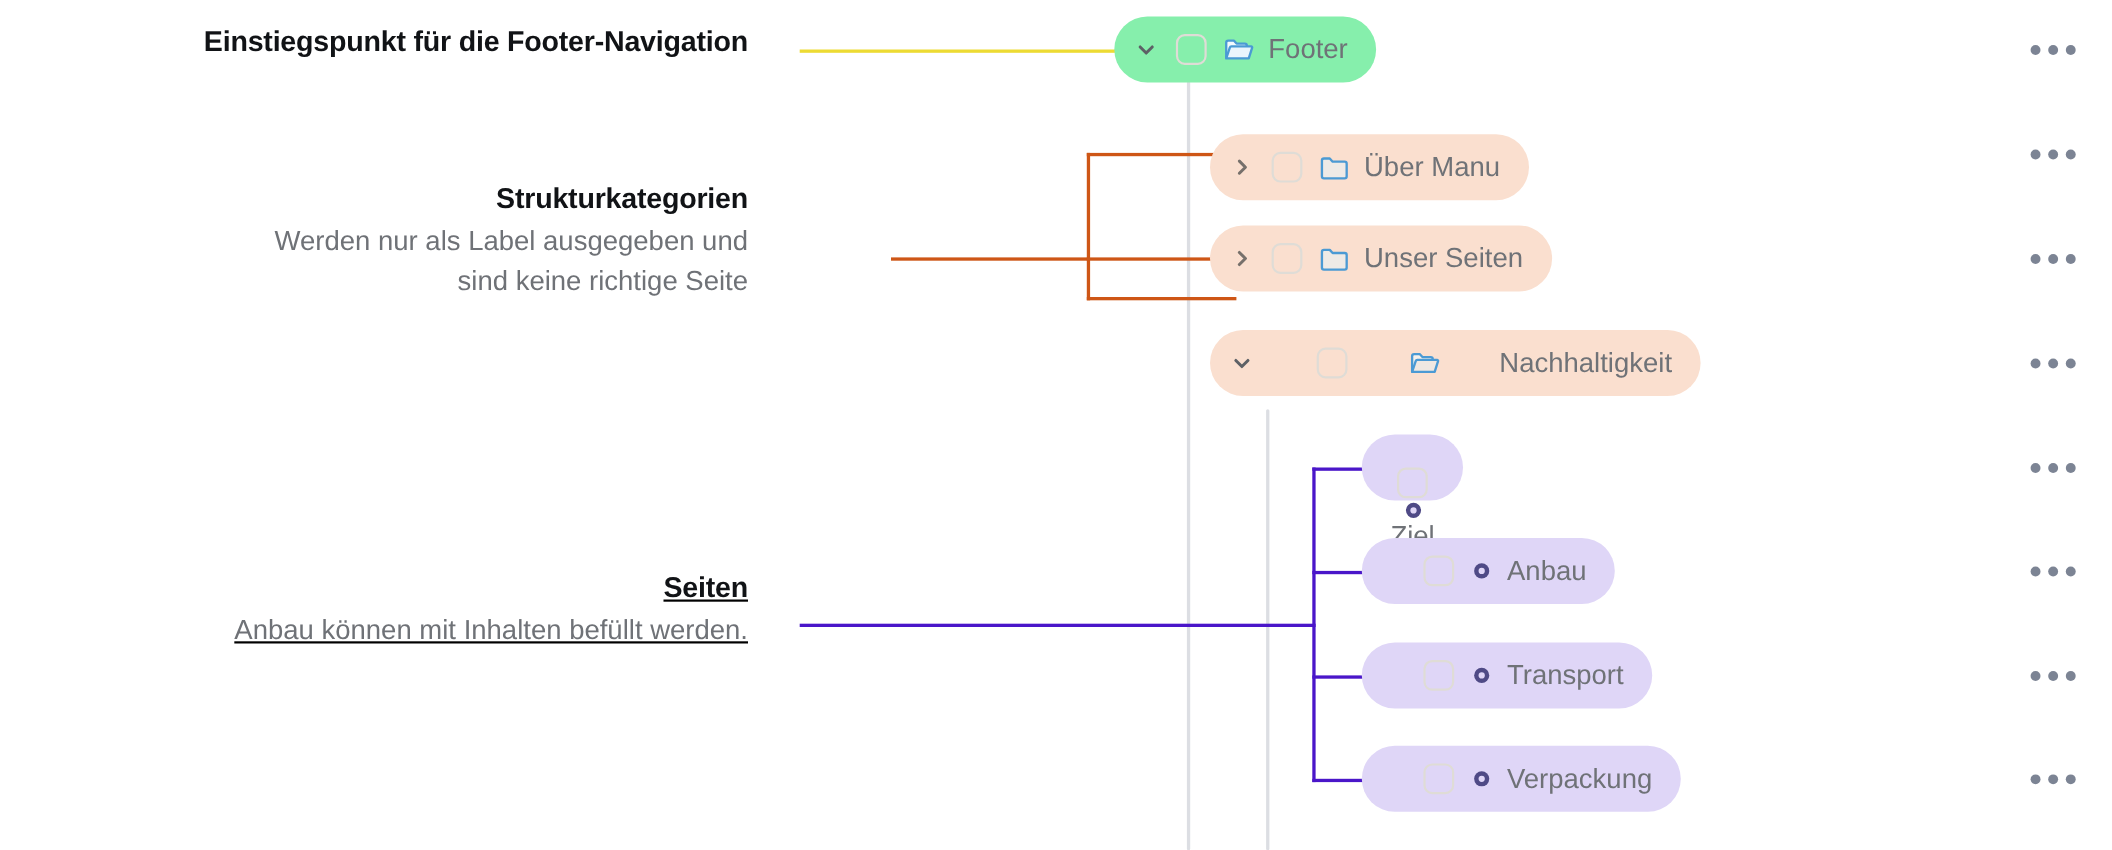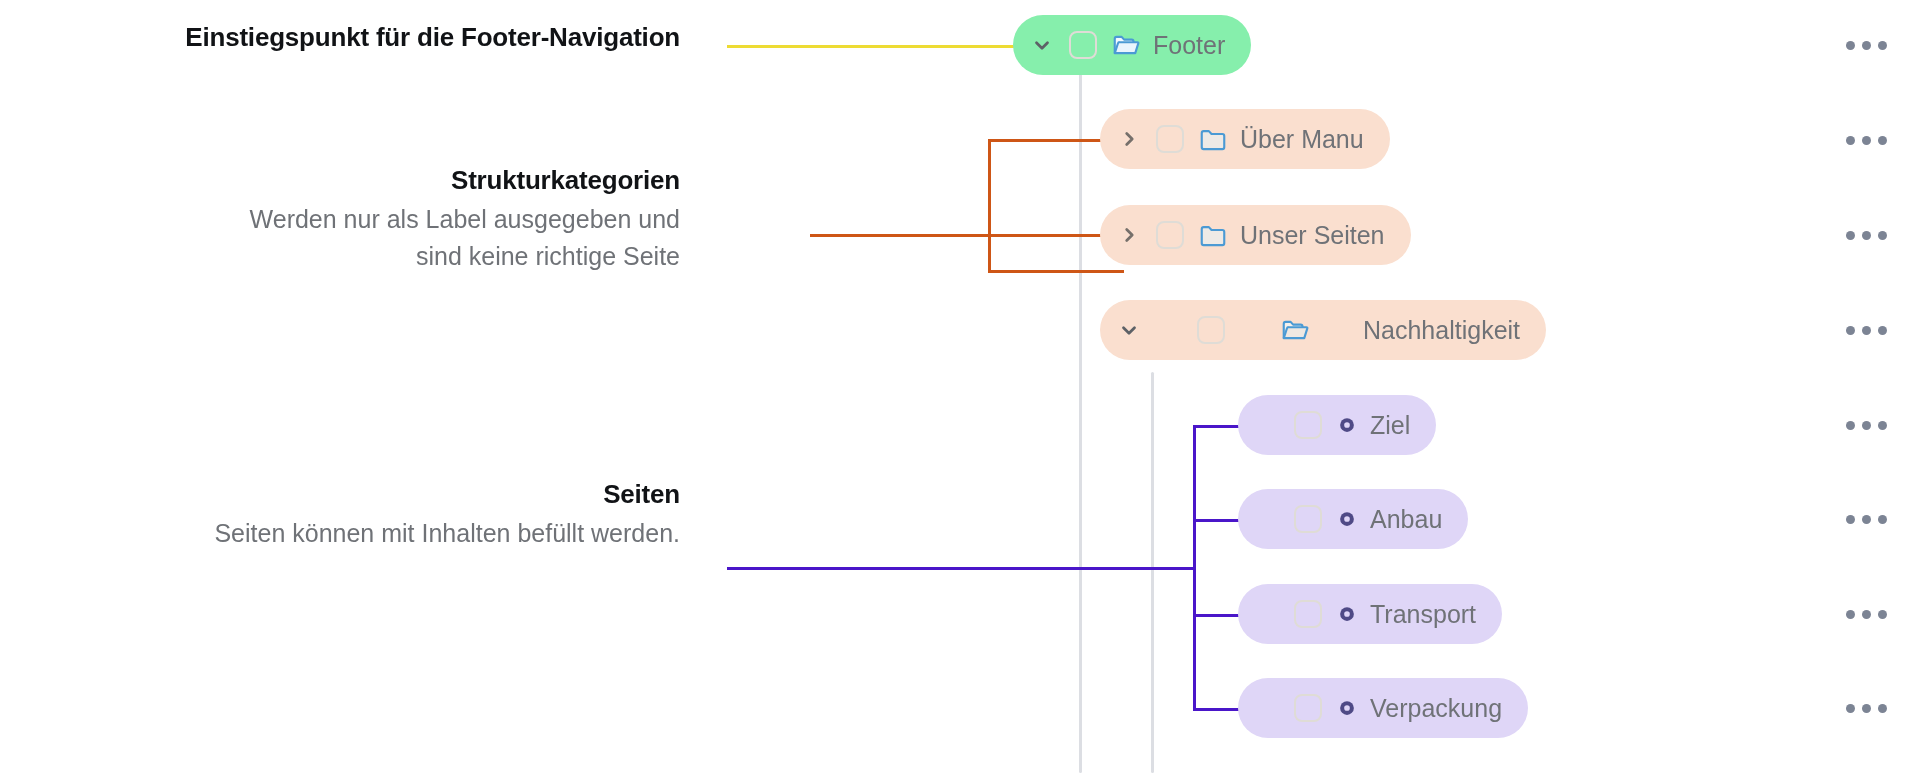--- a/index.html
+++ b/index.html
@@ -39,21 +39,21 @@
     font-size: 25px;
     font-weight: 400;
     color: #6f7277;
     line-height: 1.48;
     margin-top: 4px;
   }
   .annot-desc .l { display: block; white-space: nowrap; }
 
   #annot-footer     { top: 21px;  }
   #annot-struktur   { top: 164px; }
-  #annot-seiten     { top: 478px; }
+  #annot-seiten     { top: 518px; text-decoration: underline; }
 
   
   .rail {
     position: absolute;
     width: 3px;
     background: #dcdee3;
     border-radius: 2px;
   }
   #rail-1 { left: 1079px; top: 70px;  height: 703px; }
   #rail-2 { left: 1151px; top: 372px; height: 401px; }
@@ -131,24 +131,24 @@
     cursor: pointer;
     box-sizing: border-box;
   }
 
   
   .ico { margin-left: 14px; flex: 0 0 auto; display: flex; align-items: center; }
   .ico svg { display: block; }
 
   
   #node-footer         { left: 1013px; top: 15px;  }
-  #node-ueber-manu     { left: 1100px; top: 109px; }
+  #node-ueber-manu     { left: 1100px; top: 122px; }
   #node-unser-service  { left: 1100px; top: 205px; }
   #node-nachhaltigkeit { left: 1100px; top: 300px; gap: 41px; }
-  #node-ziel           { left: 1238px; top: 395px; }
+  #node-ziel           { left: 1238px; top: 395px; flex-direction: column; }
   #node-anbau          { left: 1238px; top: 489px; }
   #node-transport      { left: 1238px; top: 584px; }
   #node-verpackung     { left: 1238px; top: 678px; }
 
   
   .dots {
     position: absolute;
     left: 1846px;
     width: 56px;
     height: 40px;
@@ -187,21 +187,21 @@
     </div>
   </div>
 
   <div class="annot" id="annot-footer">
     <div class="annot-title">Einstiegspunkt für die Footer-Navigation</div>
   </div>
 
   <div class="annot" id="annot-seiten">
     <div class="annot-title">Seiten</div>
     <div class="annot-desc">
-      <span class="l">Seiten können mit Inhalten befüllt werden.</span>
+      <span class="l">Anbau können mit Inhalten befüllt werden.</span>
     </div>
   </div>
 
   <div class="rail" id="rail-1"></div>
   <div class="rail" id="rail-2"></div>
 
   <div class="ln h c-yellow" id="y-stem"></div>
 
   <div class="ln h c-orange" id="o-stem"></div>
   <div class="ln v c-orange" id="o-spine"></div>

